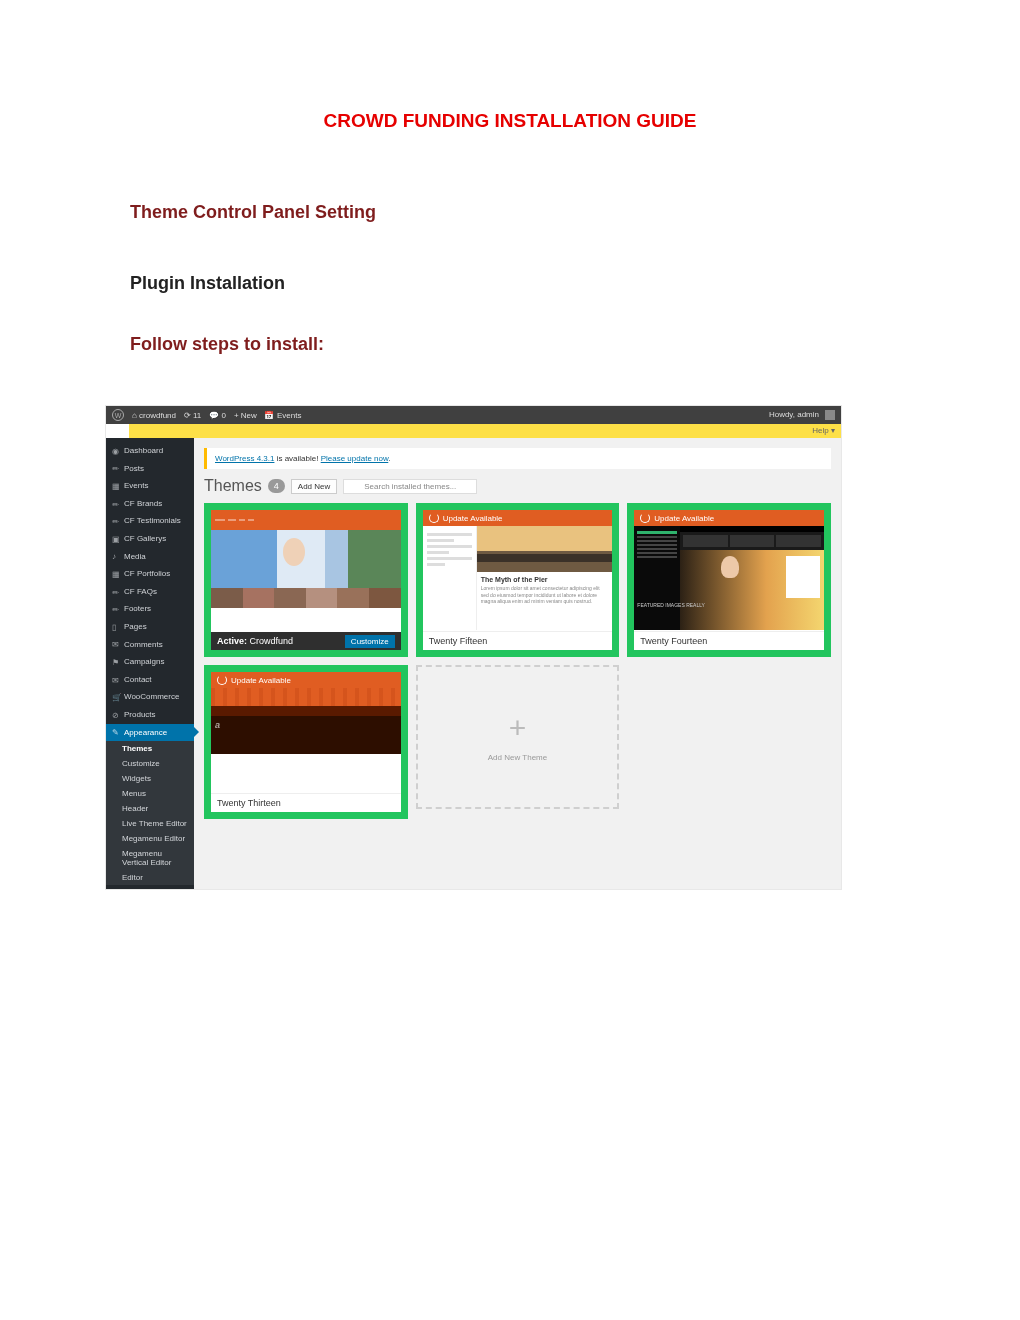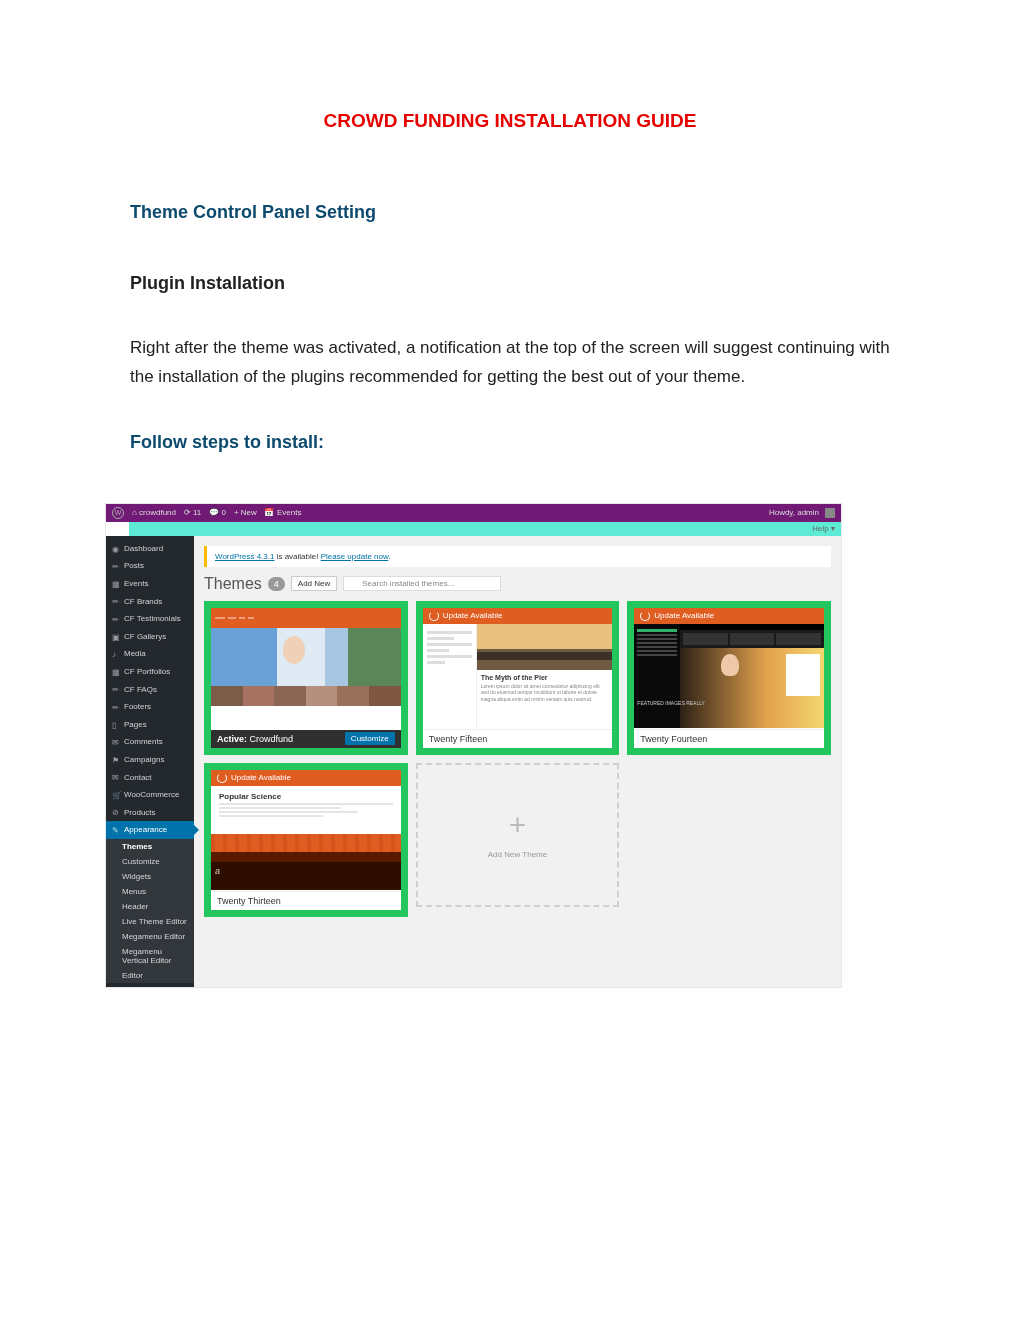--- a/index.html
+++ b/index.html
@@ -14,21 +14,21 @@
     padding: 110px 130px 80px 130px;
   }
   .title {
     text-align: center;
     color: #e60000;
     font-weight: 700;
     font-size: 19px;
     margin-bottom: 70px;
   }
   .section-green {
-    color: #0c4a6e;
+    color: #7f1d1d;
     font-weight: 700;
     font-size: 18px;
     margin-bottom: 50px;
   }
   .sub-heading {
     font-weight: 700;
     font-size: 18px;
     margin-bottom: 40px;
   }
   .body-text {
@@ -46,42 +46,42 @@
   
   .wp {
     margin: 10px 0 0 -25px;
     width: 735px;
     font-family: "Helvetica Neue", Arial, sans-serif;
     font-size: 8px;
     color: #333;
     border: 1px solid #e8e8e8;
   }
   .wp .adminbar {
-    background: #701a75;
+    background: #404040;
     color: #ddd;
     height: 18px;
     display: flex;
     align-items: center;
     padding: 0 6px;
     position: relative;
   }
   .wp .adminbar .left { display: flex; gap: 8px; align-items: center; }
   .wp .adminbar .right {
     position: absolute; right: 6px; display: flex; gap: 6px; 
   }
   .wp .adminbar .avatar {
     width: 10px; height: 10px; background: #888;
   }
   .wp .w-icon {
     width: 10px; height: 10px; border: 1px solid #aaa; border-radius: 50%;
     display: inline-flex; align-items: center; justify-content: center;
     font-size: 7px; color:#aaa;
   }
   .wp .helpbar {
-    height: 14px; background:#5eead4; text-align:right; padding-right:6px;
+    height: 14px; background:#fde047; text-align:right; padding-right:6px;
     color:#666; font-size:8px; line-height:14px;margin-left:23px;
   }
   .wp .layout {
     display: flex; background: #f1f1f1;
   }
   .wp .sidebar {
     width: 88px; background: #23282d; color: #cfd2d6; padding: 4px 0; font-size: 8px;
   }
   .wp .sidebar .item {
     padding: 4px 6px; display: flex; align-items: center; gap: 4px;
@@ -107,21 +107,21 @@
     background: #fff; border-left: 3px solid #ffba00; padding: 6px 8px;
     margin-bottom: 8px;
   }
   .wp .notice .link { color:#0073aa; text-decoration: underline; }
   .wp .titlebar {
     display:flex; align-items:center; gap:6px; margin-bottom:8px;
   }
   .wp .titlebar h2 { margin:0; font-weight:400; font-size:16px; color:#555; }
   .wp .badge { background:#999; color:#fff; border-radius:8px; padding:0 6px; font-size:9px; line-height:14px; }
   .wp .btn { background:#fdfdfd; border:1px solid #ccc; padding:2px 6px; font-size:8px; }
-  .wp .search { background:#fff; border:1px solid #ddd; padding:2px 18px; color:#888; width:120px; }
+  .wp .search { background:#fff; border:1px solid #ddd; padding:2px 6px; color:#888; width:120px;text-align:center; }
   .wp .grid { display:grid; grid-template-columns: repeat(3, 1fr); gap:8px; }
   .wp .theme {
     background:#fff; border:7px solid #22c55e; height:140px; position:relative; overflow:hidden;
   }
   .wp .theme .ubar {
     background:#e05d22; color:#fff; padding:3px 6px; font-size:8px; display:flex; align-items:center; gap:4px;
   }
   .wp .theme .ubar::before {
     content:""; width:8px; height:8px; border:1px solid currentColor; border-radius:50%; border-top-color:transparent;
     display:inline-block;
@@ -198,21 +198,20 @@
   }
   .wp .addnew .plus{ font-size:30px; line-height:1; color:#bbb; font-weight:300;}
 </style>
 </head>
 <body>
 
 <div class="page">
   <div class="title">CROWD FUNDING INSTALLATION GUIDE</div>
   <div class="section-green">Theme Control Panel Setting</div>
   <div class="sub-heading">Plugin Installation</div>
-  <div class="body-text">Right after the theme was activated, a notification at the top of the screen will suggest continuing with the installation of the plugins recommended for getting the best out of your theme.</div>
   <div class="section-green">Follow steps to install:</div>
 
   <div class="wp">
     <div class="adminbar">
       <div class="left">
         <span class="w-icon">W</span>
         <span>⌂ <span>crowdfund</span></span>
         <span>⟳ <span>11</span></span>
         <span>💬 <span>0</span></span>
         <span>+ New</span>
@@ -405,26 +404,20 @@
             <div class="footer">
                 <span>Twenty Fourteen</span>
               </div>
           </div>
 
           <div class="theme">
             <div class="ubar">
                 <span>Update Available</span>
               </div>
             <div class="preview pv2013">
-              <div class="hdr"><b>Popular Science</b><div class="lines">
-                    <span></span>
-                    <span style="width:70%"></span>
-                    <span style="width:80%"></span>
-                    <span style="width:60%"></span>
-                  </div></div>
               <div class="band"></div>
               <div class="nav"></div>
               <div class="quote"><b>a</b></div>
             </div>
             <div class="footer">
                 <span>Twenty Thirteen</span>
               </div>
           </div>
 
           <div class="addnew">

